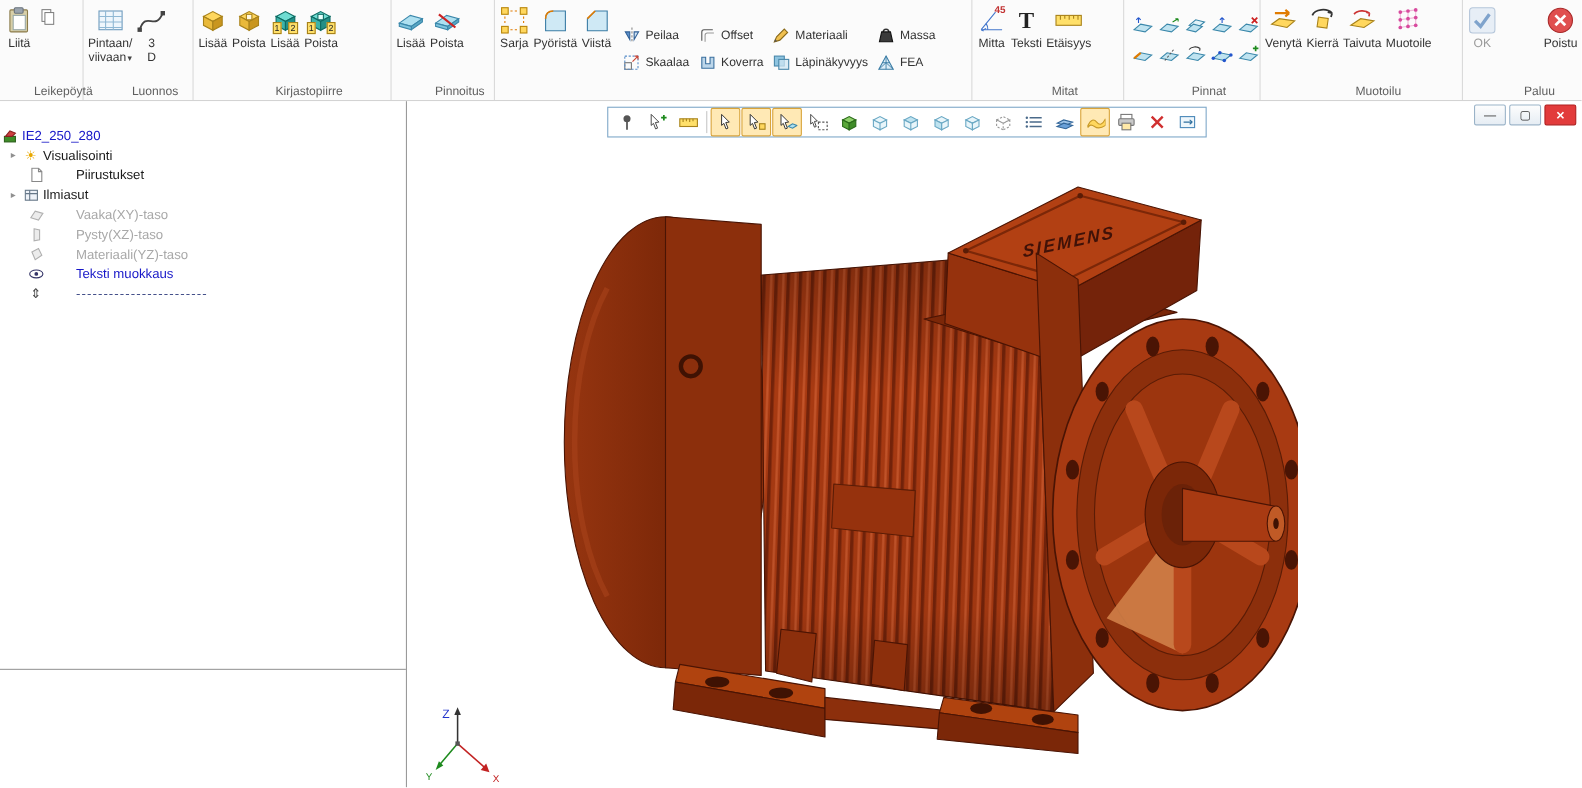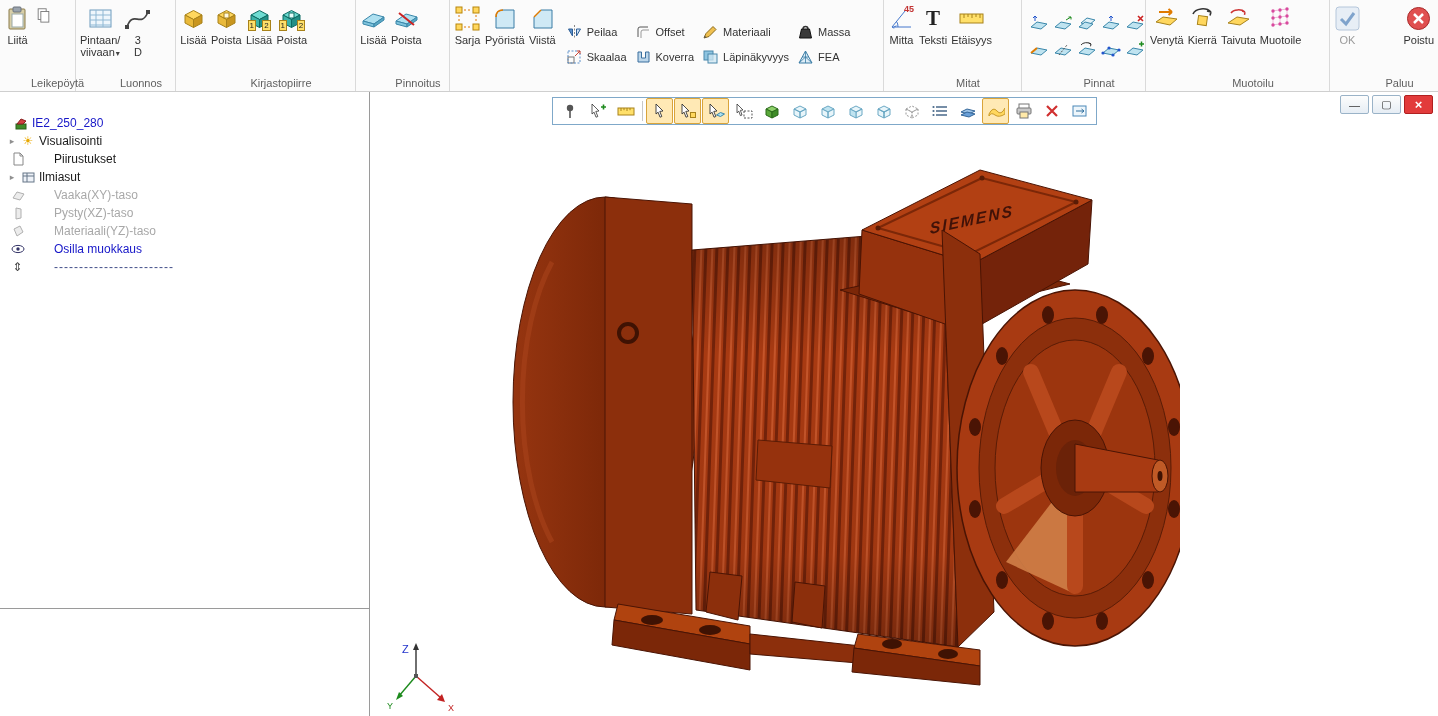--- a/index.html
+++ b/index.html
@@ -35,22 +35,22 @@
   
   .sidebar{position:absolute;top:92px;left:0;width:370px;bottom:0;background:#fff;
            border-right:1px solid #9a9a9a;box-sizing:border-box;}
   .pheader{height:17px;background:linear-gradient(#eaf4fb,#cde2f0);border-bottom:1px solid #9ec0d8;
            font-size:12px;color:#1a2a3a;display:flex;align-items:center;padding-left:5px;}
   .treebox{position:absolute;top:18px;left:0;right:0;height:494px;border-bottom:1px solid #9a9a9a;
            overflow:hidden;padding-top:4px;}
   .trow{height:18px;display:flex;align-items:center;font-size:12px;color:#1a1a1a;gap:4px;cursor:default;}
   .trow .ticon{width:14px;display:flex;justify-content:center;flex:0 0 auto;}
   .expander{width:10px;margin-left:7px;color:#909090;font-size:9px;text-align:center;flex:0 0 auto;}
-  .pad-root{padding-left:14px;}
-  .pad-child{padding-left:11px;gap:29px;}
+  .pad-root{padding-left:2px;}
+  .pad-child{padding-left:26px;gap:29px;}
   .bluetext{color:#1717c8;}
   .disabled{color:#a8a8a8;}
   .dashrow{color:#44508a;letter-spacing:1px;}
   .sun{color:#e8a800;font-size:12px;line-height:12px;}
   .updown{color:#444;font-size:12px;line-height:12px;}
 
   
   .viewport{position:absolute;top:92px;left:370px;right:0;bottom:0;background:#fff;overflow:hidden;}
   .vtb{position:absolute;left:182px;top:5px;display:flex;align-items:center;gap:1px;padding:1px 3px;
        background:#fff;border:1px solid #7fa8c9;height:28px;box-sizing:border-box;}
@@ -479,21 +479,21 @@
         </span>
         <span>Materiaali(YZ)-taso</span>
       </div>
       <div class="trow pad-child">
         <span class="ticon">
           <svg width="14" height="12" viewBox="0 0 14 12">
               <ellipse cx="7" cy="6" rx="6" ry="3.6" fill="none" stroke="#336"></ellipse>
               <circle cx="7" cy="6" r="1.7" fill="#336"></circle>
             </svg>
         </span>
-        <span class="bluetext">Osilla muokkaus</span>
+        <span class="bluetext">Teksti muokkaus</span>
       </div>
       <div class="trow pad-child dashrow">
         <span class="ticon updown">⇕</span>
         <span>------------------------</span>
       </div>
     </div>
   </div>
 
   <div class="viewport">
 

